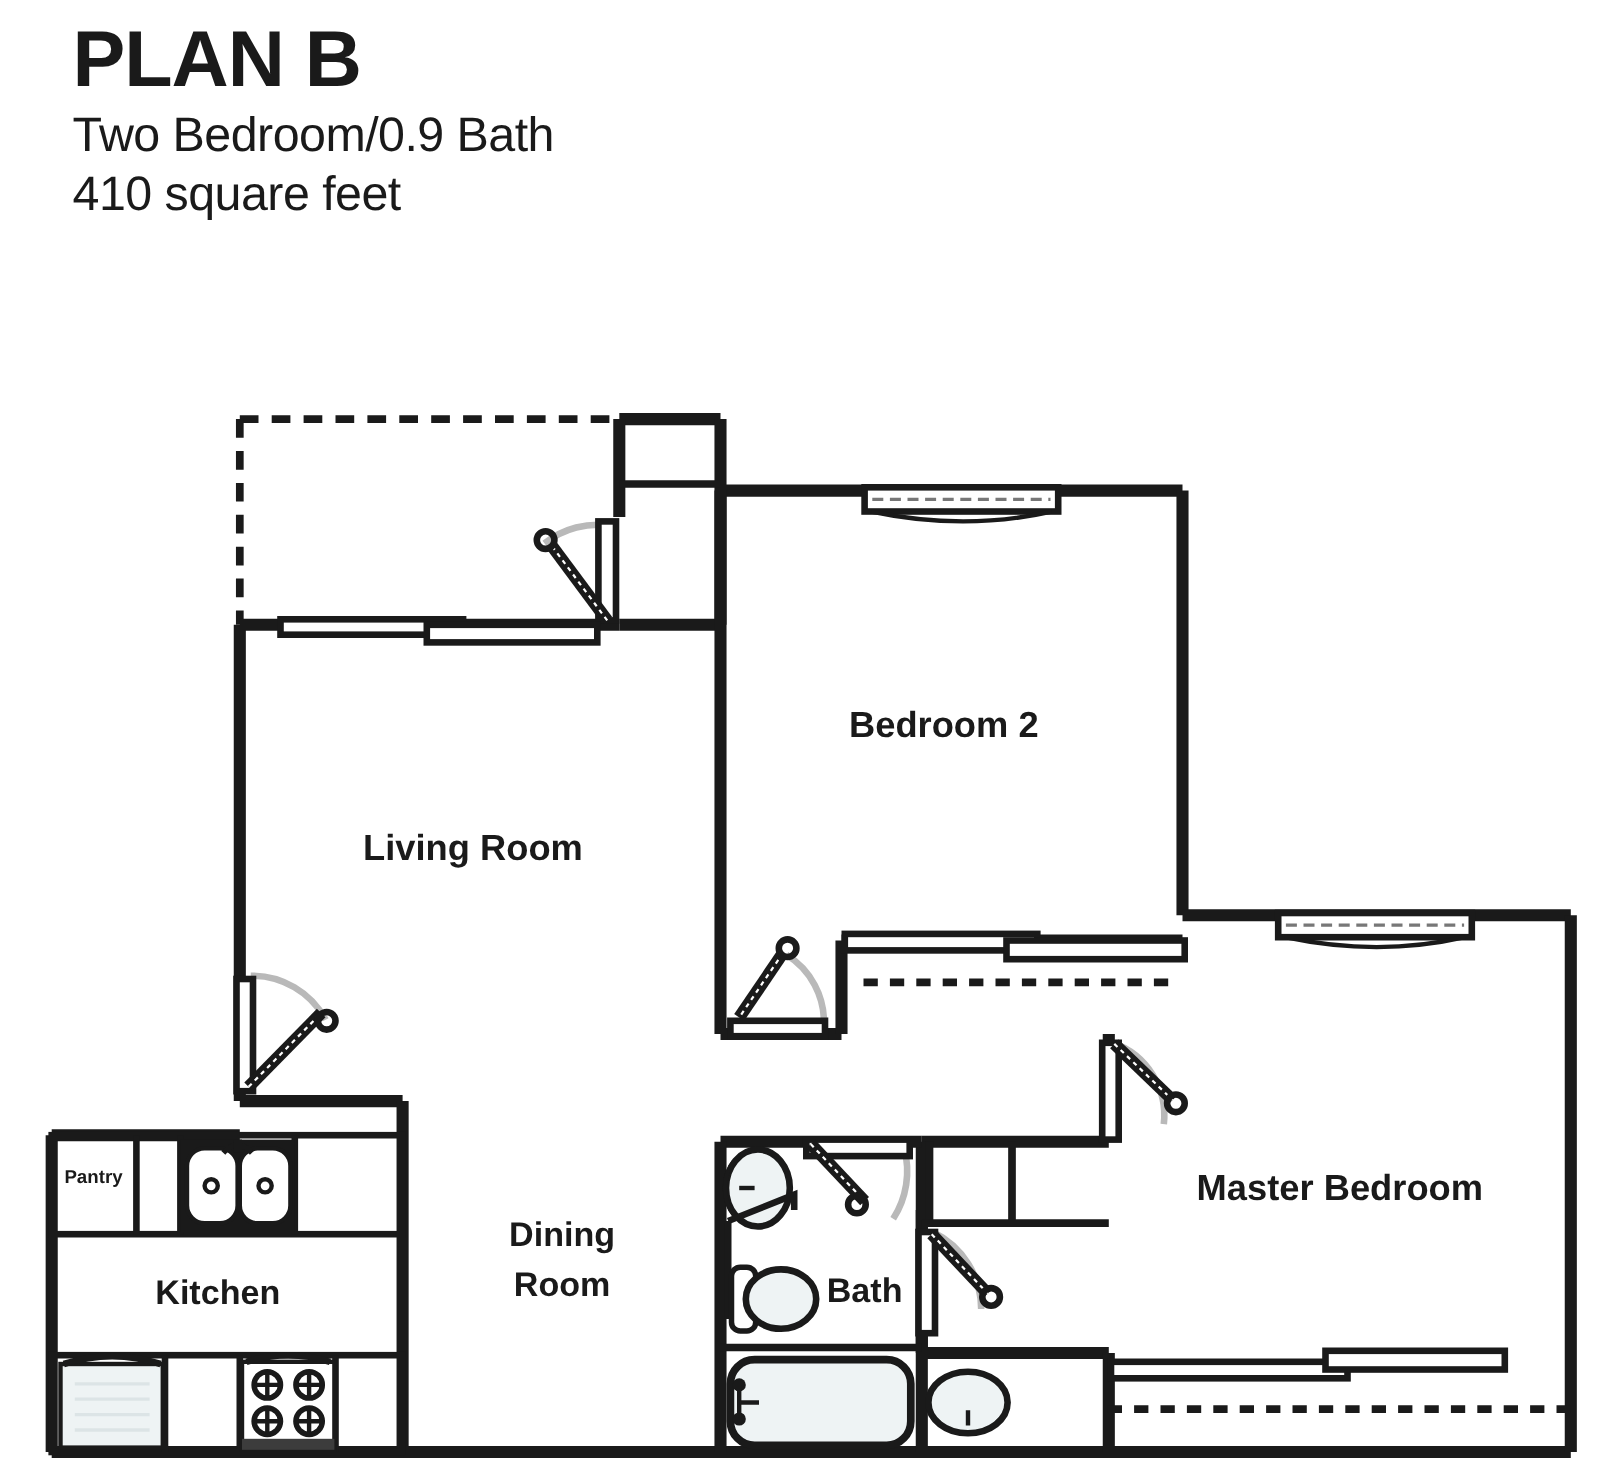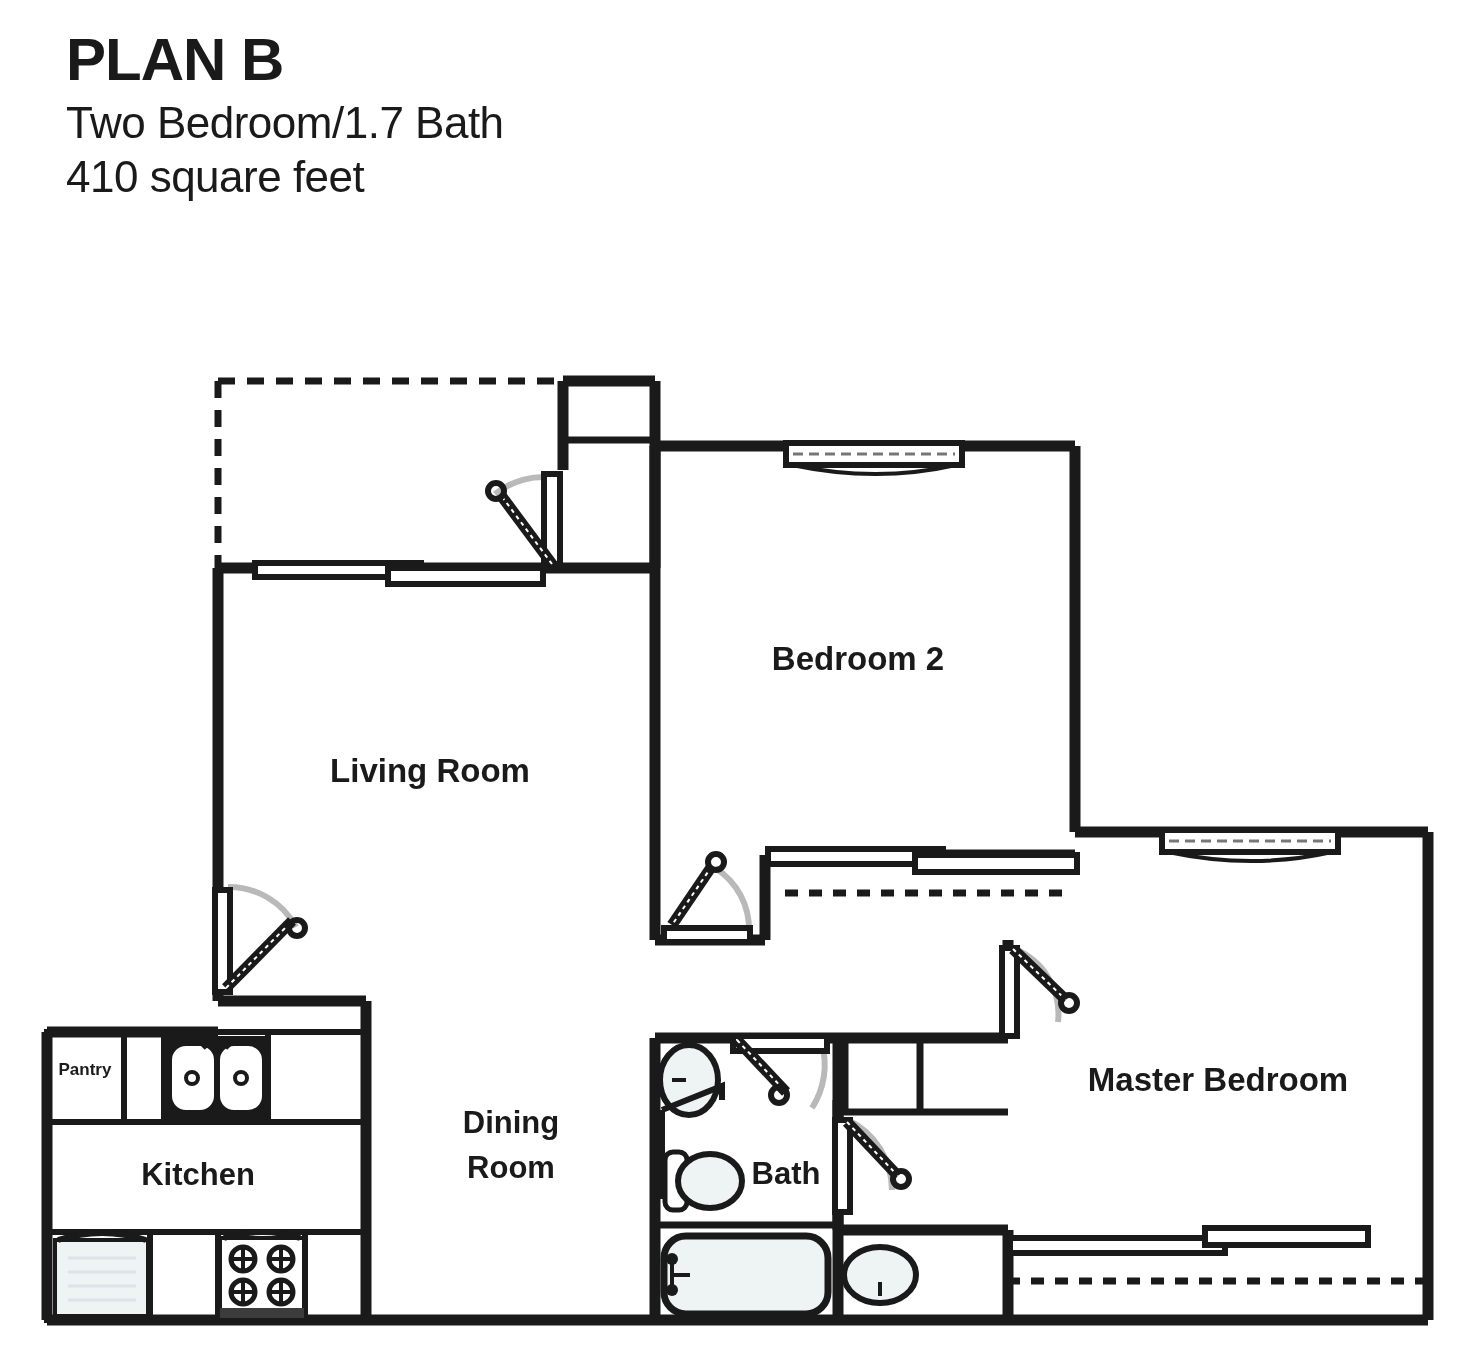--- a/index.html
+++ b/index.html
@@ -14,26 +14,26 @@
     font-family: "Liberation Sans", sans-serif;
     overflow: hidden;
   }
   #header {
     position: absolute;
     left: 66px;
     top: 18px;
     width: 700px;
   }
   #plan-title {
-    font-size: 60px;
+    font-size: 72px;
     font-weight: bold;
     letter-spacing: -1px;
     color: #1a1a1a;
     line-height: 1.0;
-    margin: 12px 0 6px 0;
+    margin: 0 0 6px 0;
     font-family: "Liberation Sans", sans-serif;
   }
   .subtitle {
     font-size: 44px;
     color: #1a1a1a;
     line-height: 1.22;
     font-weight: normal;
     letter-spacing: -0.5px;
     font-family: "Liberation Sans", sans-serif;
   }
@@ -50,21 +50,21 @@
   }
   .rl-big { font-size: 33px; }
   .rl-mid { font-size: 31px; }
   .rl-small { font-size: 17px; }
 </style>
 </head>
 <body>
 
 <div id="header">
   <div id="plan-title">PLAN B</div>
-  <div class="subtitle">Two Bedroom/1.7 Bath</div>
+  <div class="subtitle">Two Bedroom/0.9 Bath</div>
   <div class="subtitle">410 square feet</div>
 </div>
 
 <svg id="floorplan-svg" width="1468" height="1348" viewBox="0 0 1468 1348">
 
   <g>
     <path d="M 218 381 L 563 381" stroke="#1a1a1a" stroke-width="7" fill="none" stroke-dasharray="17 12"></path>
     <path d="M 218 381 L 218 568" stroke="#1a1a1a" stroke-width="7" fill="none" stroke-dasharray="17 12"></path>
   </g>
 

